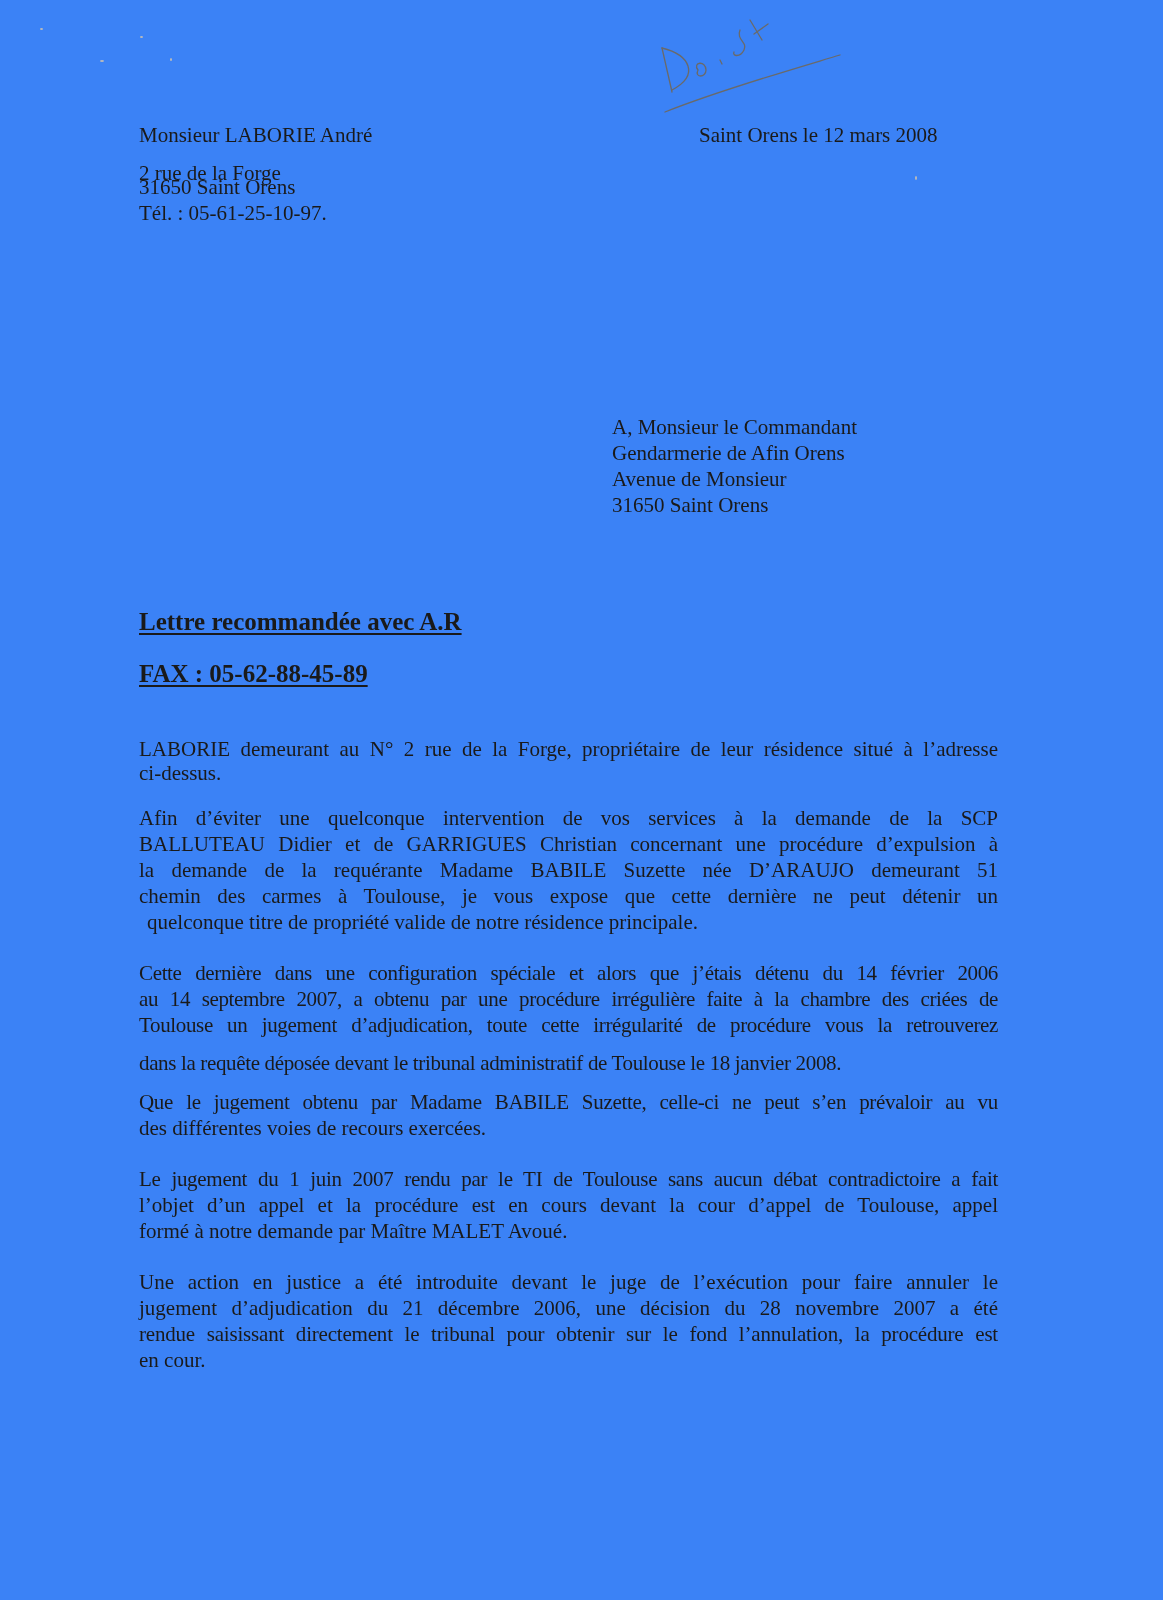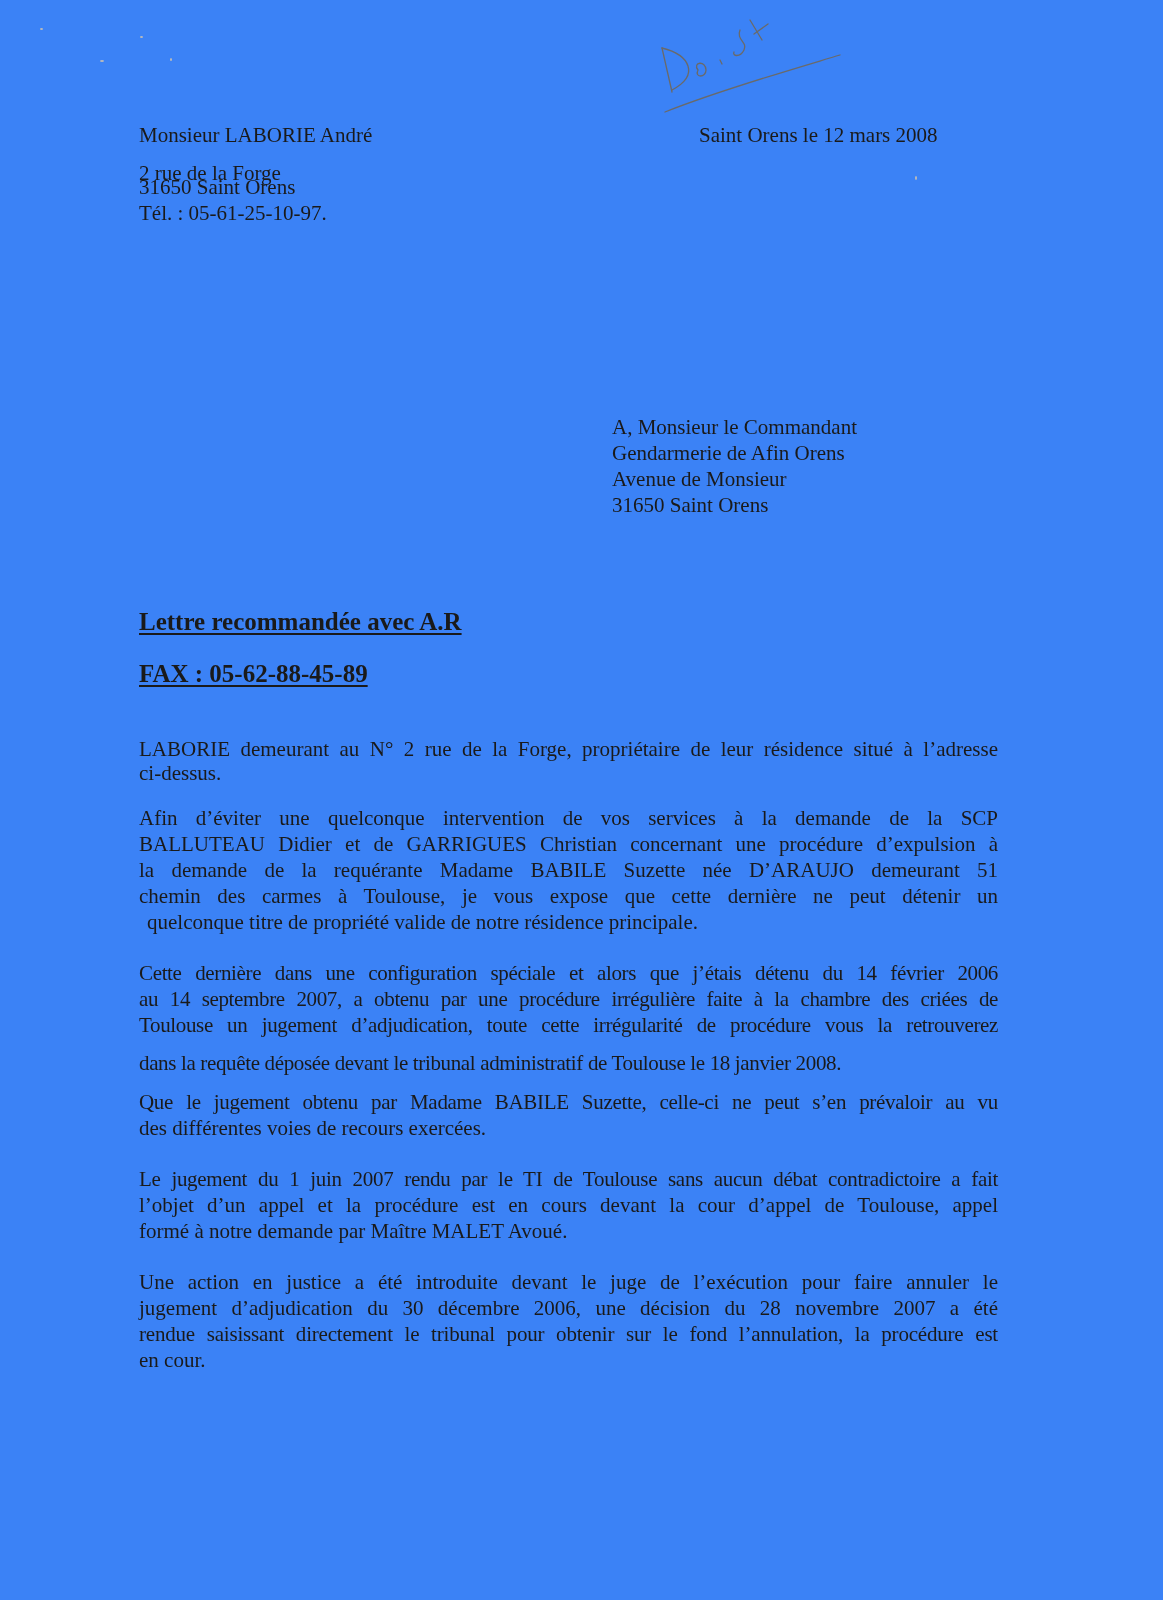--- a/index.html
+++ b/index.html
@@ -60,21 +60,21 @@
   <div class="line" style="left:139px;top:1050px;letter-spacing:-0.35px;">dans la requête déposée devant le tribunal administratif de Toulouse le 18 janvier 2008.</div>
 
   <div class="line just" style="left:139px;top:1089px;width:859px;letter-spacing:-0.3px;">Que le jugement obtenu par Madame BABILE Suzette, celle-ci ne peut s’en prévaloir au vu</div>
   <div class="line" style="left:139px;top:1115px;">des différentes voies de recours exercées.</div>
 
   <div class="line just" style="left:139px;top:1166px;width:859px;letter-spacing:-0.3px;">Le jugement du 1 juin 2007 rendu par le TI de Toulouse sans aucun débat contradictoire a fait</div>
   <div class="line just" style="left:139px;top:1192px;width:859px;">l’objet d’un appel et la procédure est en cours devant la cour d’appel de Toulouse, appel</div>
   <div class="line" style="left:139px;top:1218px;">formé à notre demande par Maître MALET Avoué.</div>
 
   <div class="line just" style="left:139px;top:1269px;width:859px;">Une action en justice a été introduite devant le juge de l’exécution pour faire annuler le</div>
-  <div class="line just" style="left:139px;top:1295px;width:859px;">jugement d’adjudication du 30 décembre 2006, une décision du 28 novembre 2007 a été</div>
+  <div class="line just" style="left:139px;top:1295px;width:859px;">jugement d’adjudication du 21 décembre 2006, une décision du 28 novembre 2007 a été</div>
   <div class="line just" style="left:139px;top:1321px;width:859px;letter-spacing:-0.2px;">rendue saisissant directement le tribunal pour obtenir sur le fond l’annulation, la procédure est</div>
   <div class="line" style="left:139px;top:1347px;">en cour.</div>
 
   <div class="speck" style="left:40px;top:28px;width:3px;height:2px;"></div>
   <div class="speck" style="left:140px;top:36px;width:3px;height:2px;"></div>
   <div class="speck" style="left:170px;top:58px;width:2px;height:3px;"></div>
   <div class="speck" style="left:100px;top:60px;width:4px;height:2px;"></div>
   <div class="speck" style="left:915px;top:176px;width:2px;height:4px;"></div>
 </div>
 

